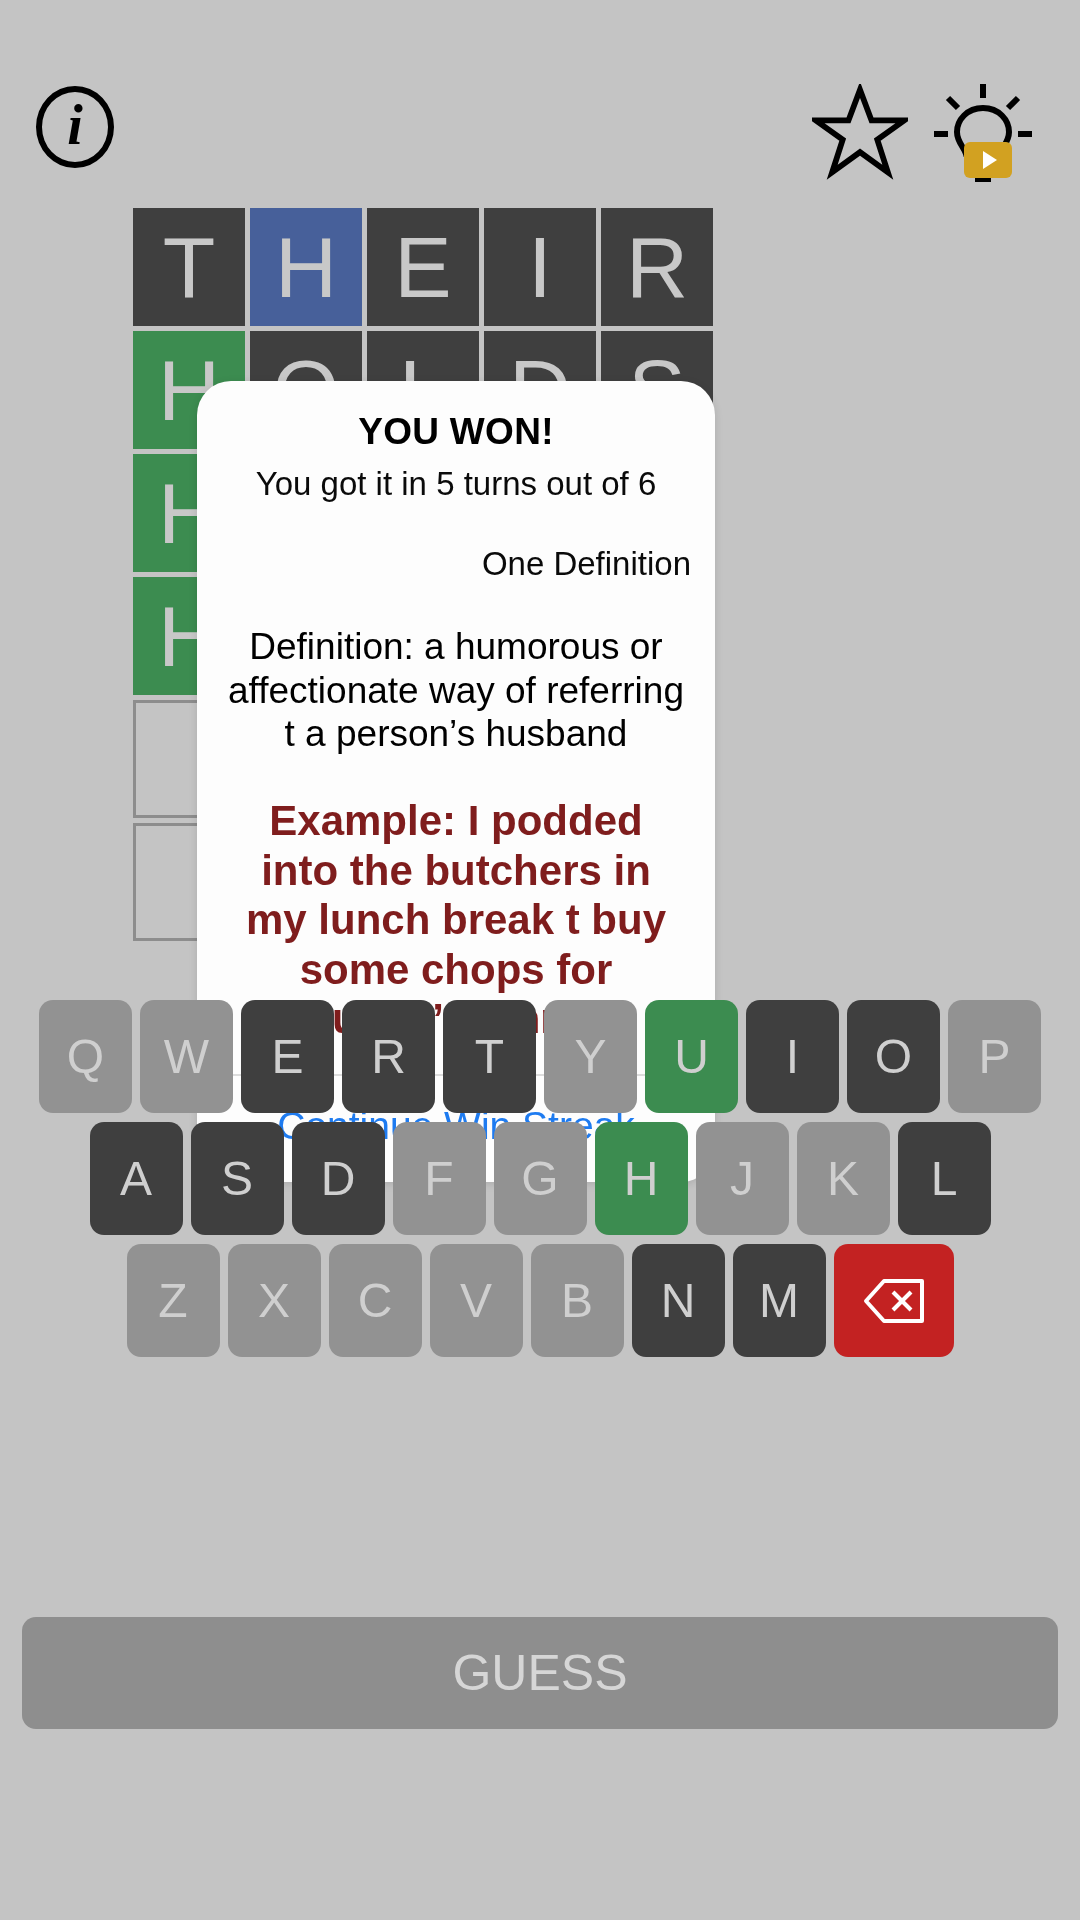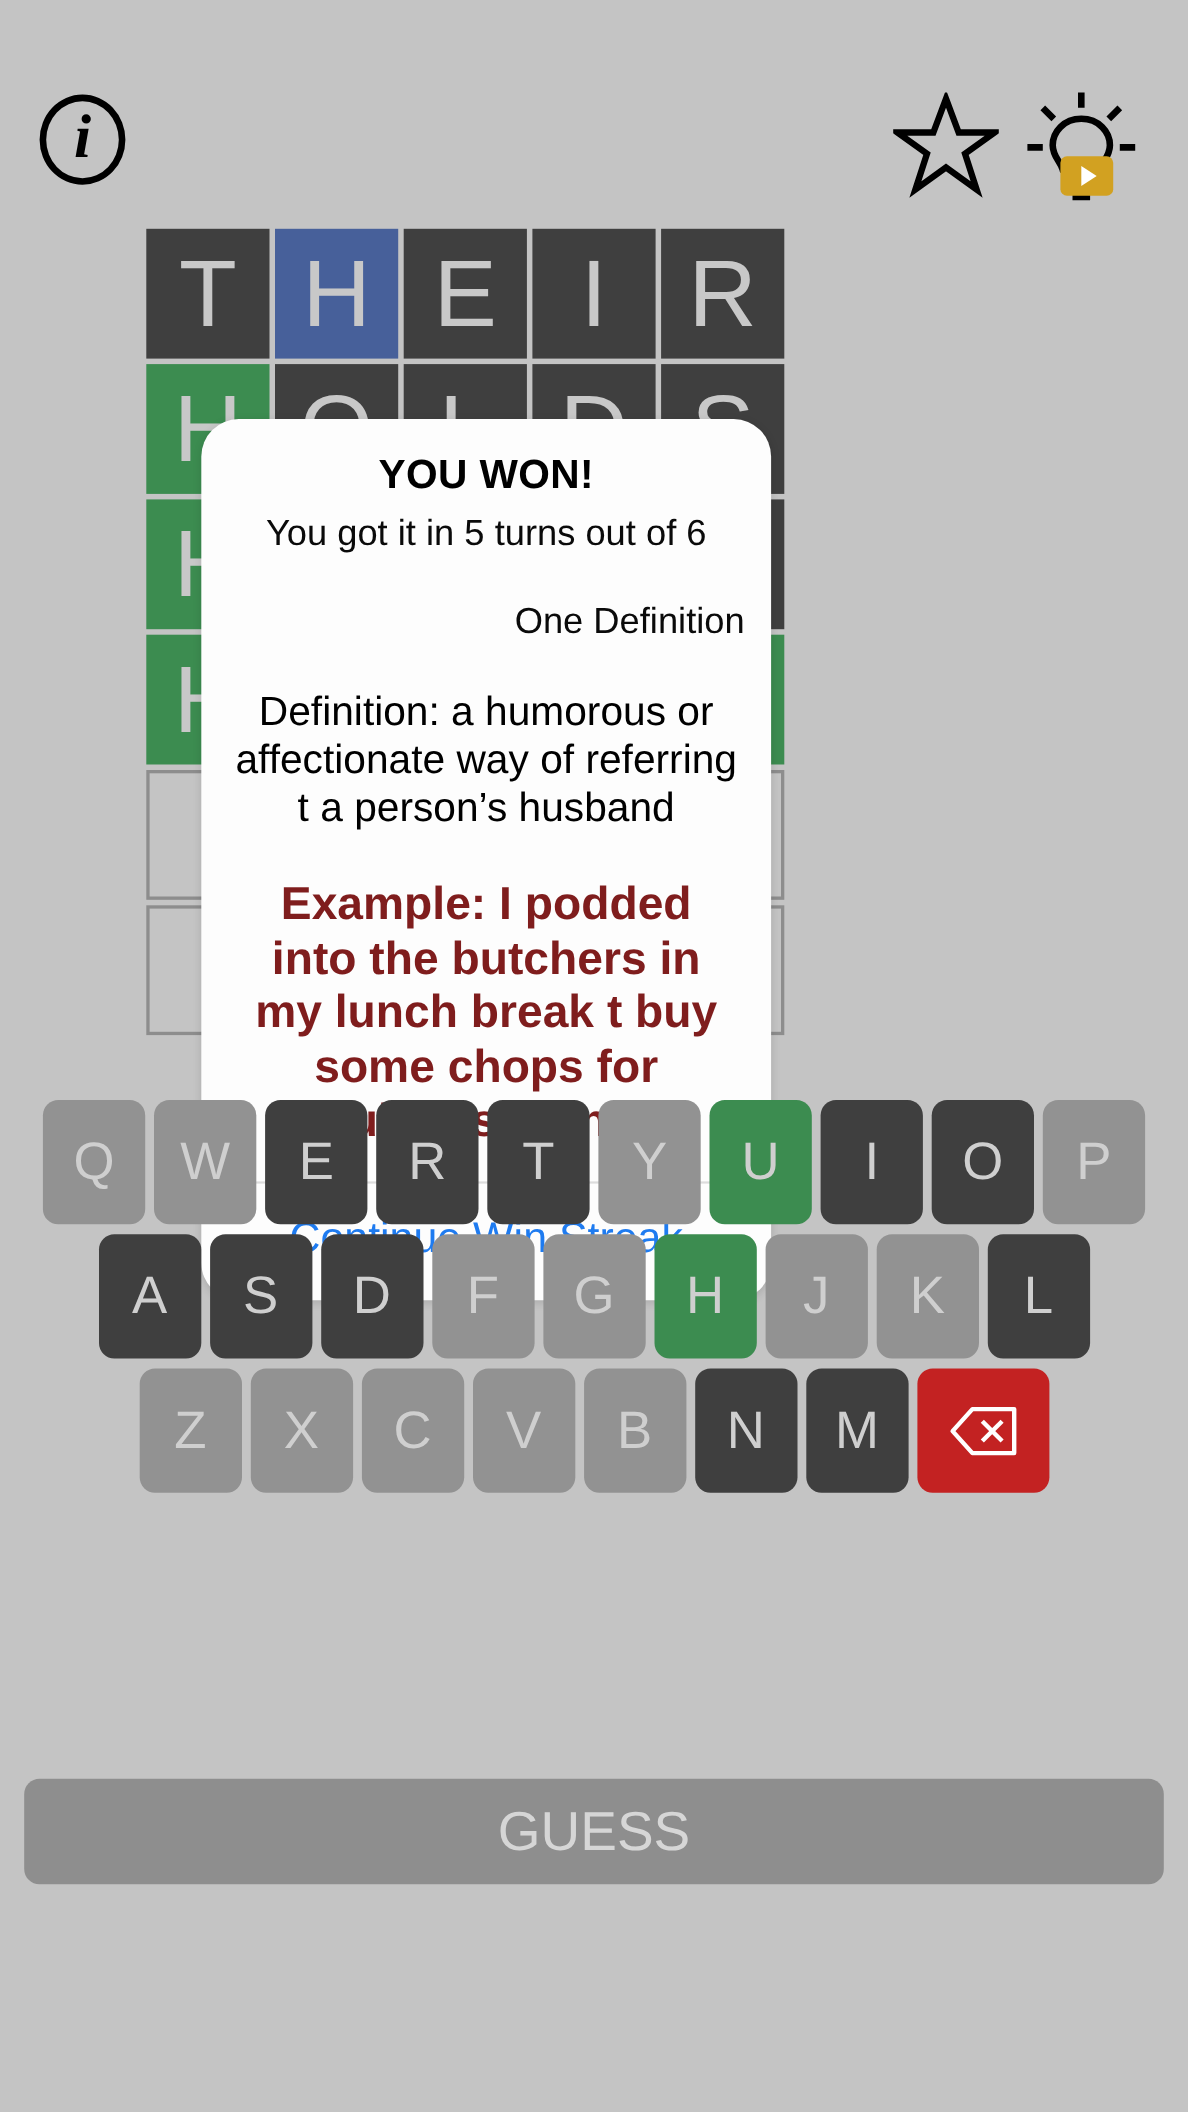--- a/index.html
+++ b/index.html
@@ -100,21 +100,21 @@
   }
   .tile.dark   { background: #3f3f3f; }
   .tile.green  { background: #3c8c50; }
   .tile.blue   { background: #47609a; }
   .tile.empty  { background: transparent; border: 3px solid #8d8d8d; }
 
   
   .scrim { position:absolute; inset:0; background: transparent; }
   .dialog {
     position: absolute;
-    left: 183px; top: 381px;
+    left: 197px; top: 381px;
     width: 518px;
     background: #fdfdfd;
     border-radius: 34px;
     overflow: hidden;
     box-shadow: 0 2px 8px rgba(0,0,0,0.12);
   }
   .dialog-body {
     padding: 30px 24px 30px 24px;
     text-align: center;
   }
@@ -192,21 +192,21 @@
     color: #cfcfcf;
     user-select: none;
   }
   .key.gray  { background: #929292; }
   .key.dark  { background: #3f3f3f; }
   .key.green { background: #3c8c50; }
   .key.red   { background: #c32222; width: 120px; }
   .guess-btn {
     position: absolute;
     left: 22px; top: 1617px;
-    width: 1036px; height: 96px;
+    width: 1036px; height: 112px;
     background: #8e8e8e;
     border-radius: 14px;
     display: flex;
     align-items: center;
     justify-content: center;
     font-size: 50px;
     color: #d6d6d6;
     border: none;
     font-family: "Liberation Sans", sans-serif;
     cursor: pointer;

